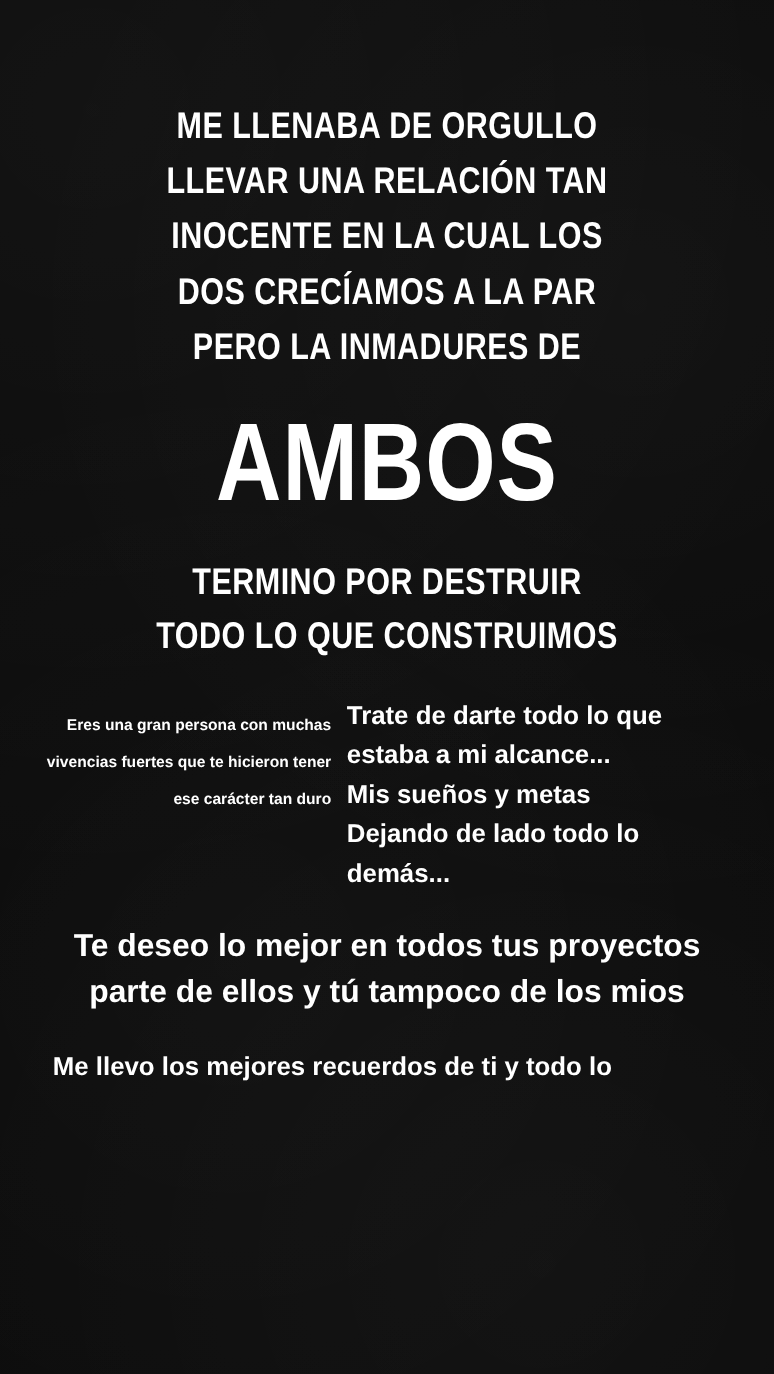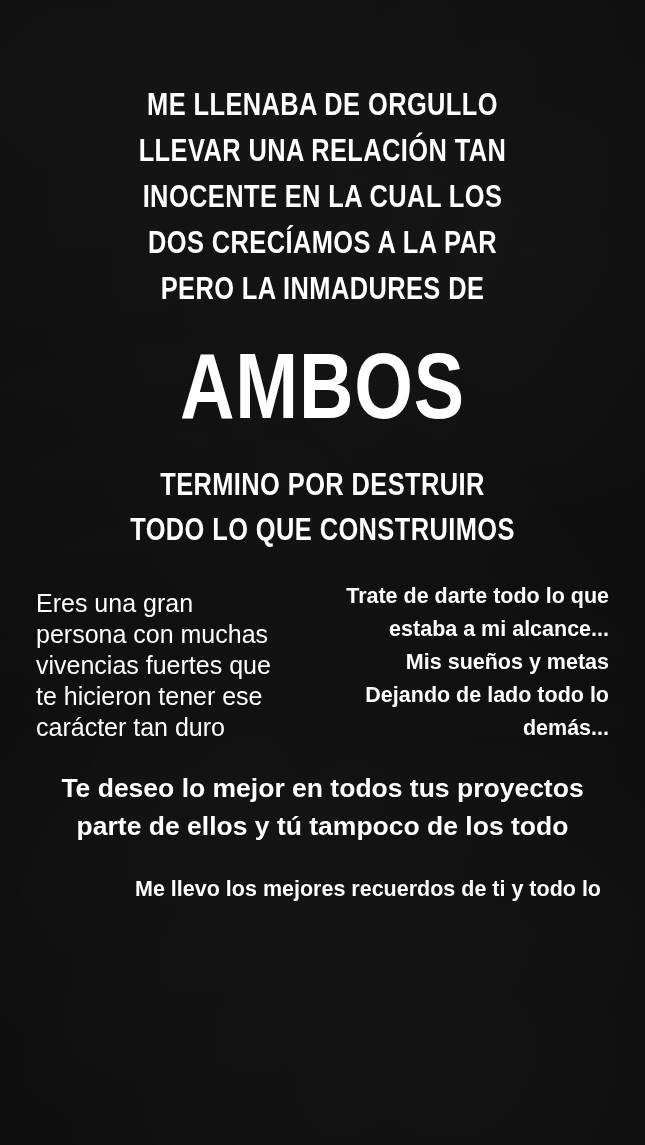--- a/index.html
+++ b/index.html
@@ -73,51 +73,51 @@
   .cols {
     margin-top: 28px;
     display: flex;
     align-items: flex-start;
     justify-content: space-between;
     padding: 0 22px;
     box-sizing: border-box;
   }
   .col-left {
     width: 240px;
-    font-size: 25px;
+    font-size: 13px;
     line-height: 31px;
-    font-weight: 400;
-    text-align: left;
+    font-weight: 700;
+    text-align: right;
     padding-top: 8px;
   }
   .col-right {
     width: 320px;
     font-size: 21.5px;
     line-height: 33px;
     font-weight: 700;
-    text-align: right;
+    text-align: left;
   }
   .col-right .seg { display: block; }
 
   #wish {
     margin-top: 24px;
     font-size: 26.5px;
     line-height: 38px;
     font-weight: 700;
     text-align: center;
     padding: 0 8px;
   }
   #wish .ln { display: block; white-space: nowrap; }
 
   #closing {
     margin-top: 28px;
     font-size: 21.5px;
     line-height: 33px;
     font-weight: 700;
-    text-align: right;
+    text-align: left;
     padding: 0 30px;
   }
   #closing .ln { display: block; }
 </style>
 </head>
 <body style="background: rgb(11, 11, 11);">
 
 <div class="grain"></div>
 
 <div class="story">
@@ -141,20 +141,20 @@
     <div class="col-left">Eres una gran persona con muchas vivencias fuertes que te hicieron tener ese carácter tan duro</div>
     <div class="col-right">
       <span class="seg">Trate de darte todo lo que estaba a mi alcance...</span>
       <span class="seg">Mis sueños y metas</span>
       <span class="seg">Dejando de lado todo lo demás...</span>
     </div>
   </div>
 
   <div id="wish" class="block">
     <span class="ln">Te deseo lo mejor en todos tus proyectos</span>
-    <span class="ln">parte de ellos y tú tampoco de los todo</span>
+    <span class="ln">parte de ellos y tú tampoco de los mios</span>
   </div>
 
   <div id="closing" class="block">
     <span class="ln">Me llevo los mejores recuerdos de ti y todo lo</span>
   </div>
 
 </div>
 
 </body></html>

